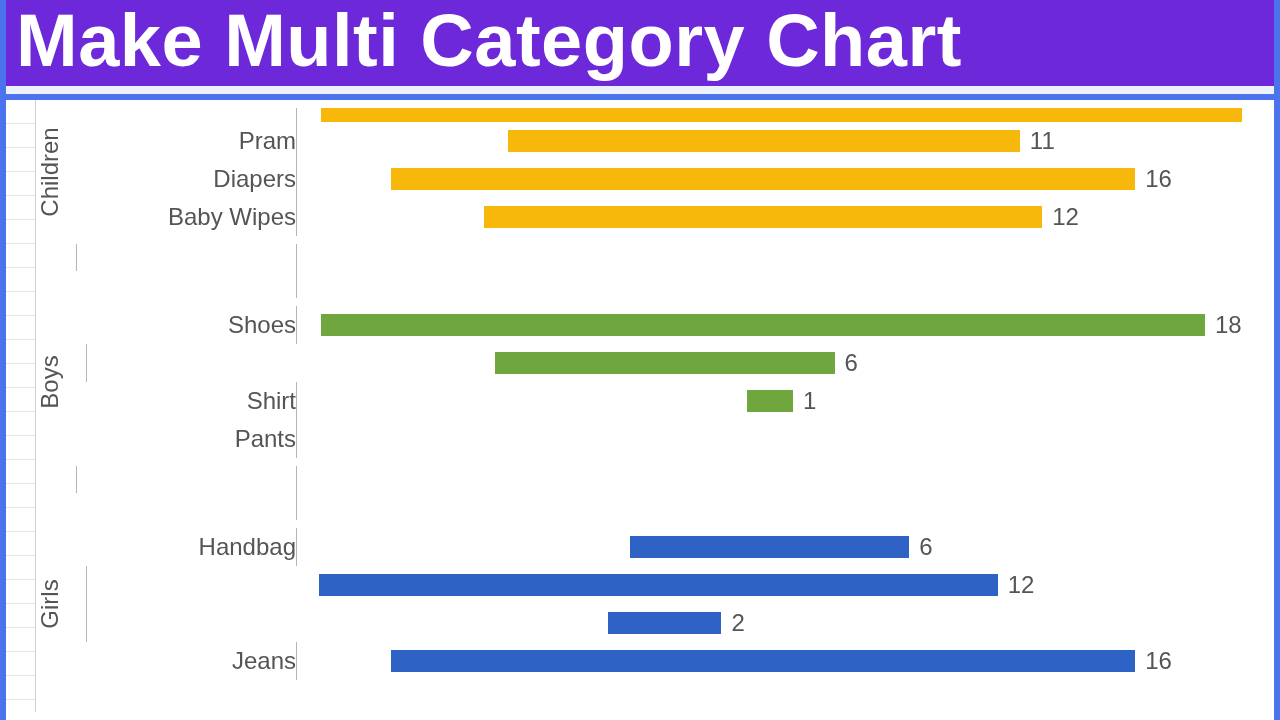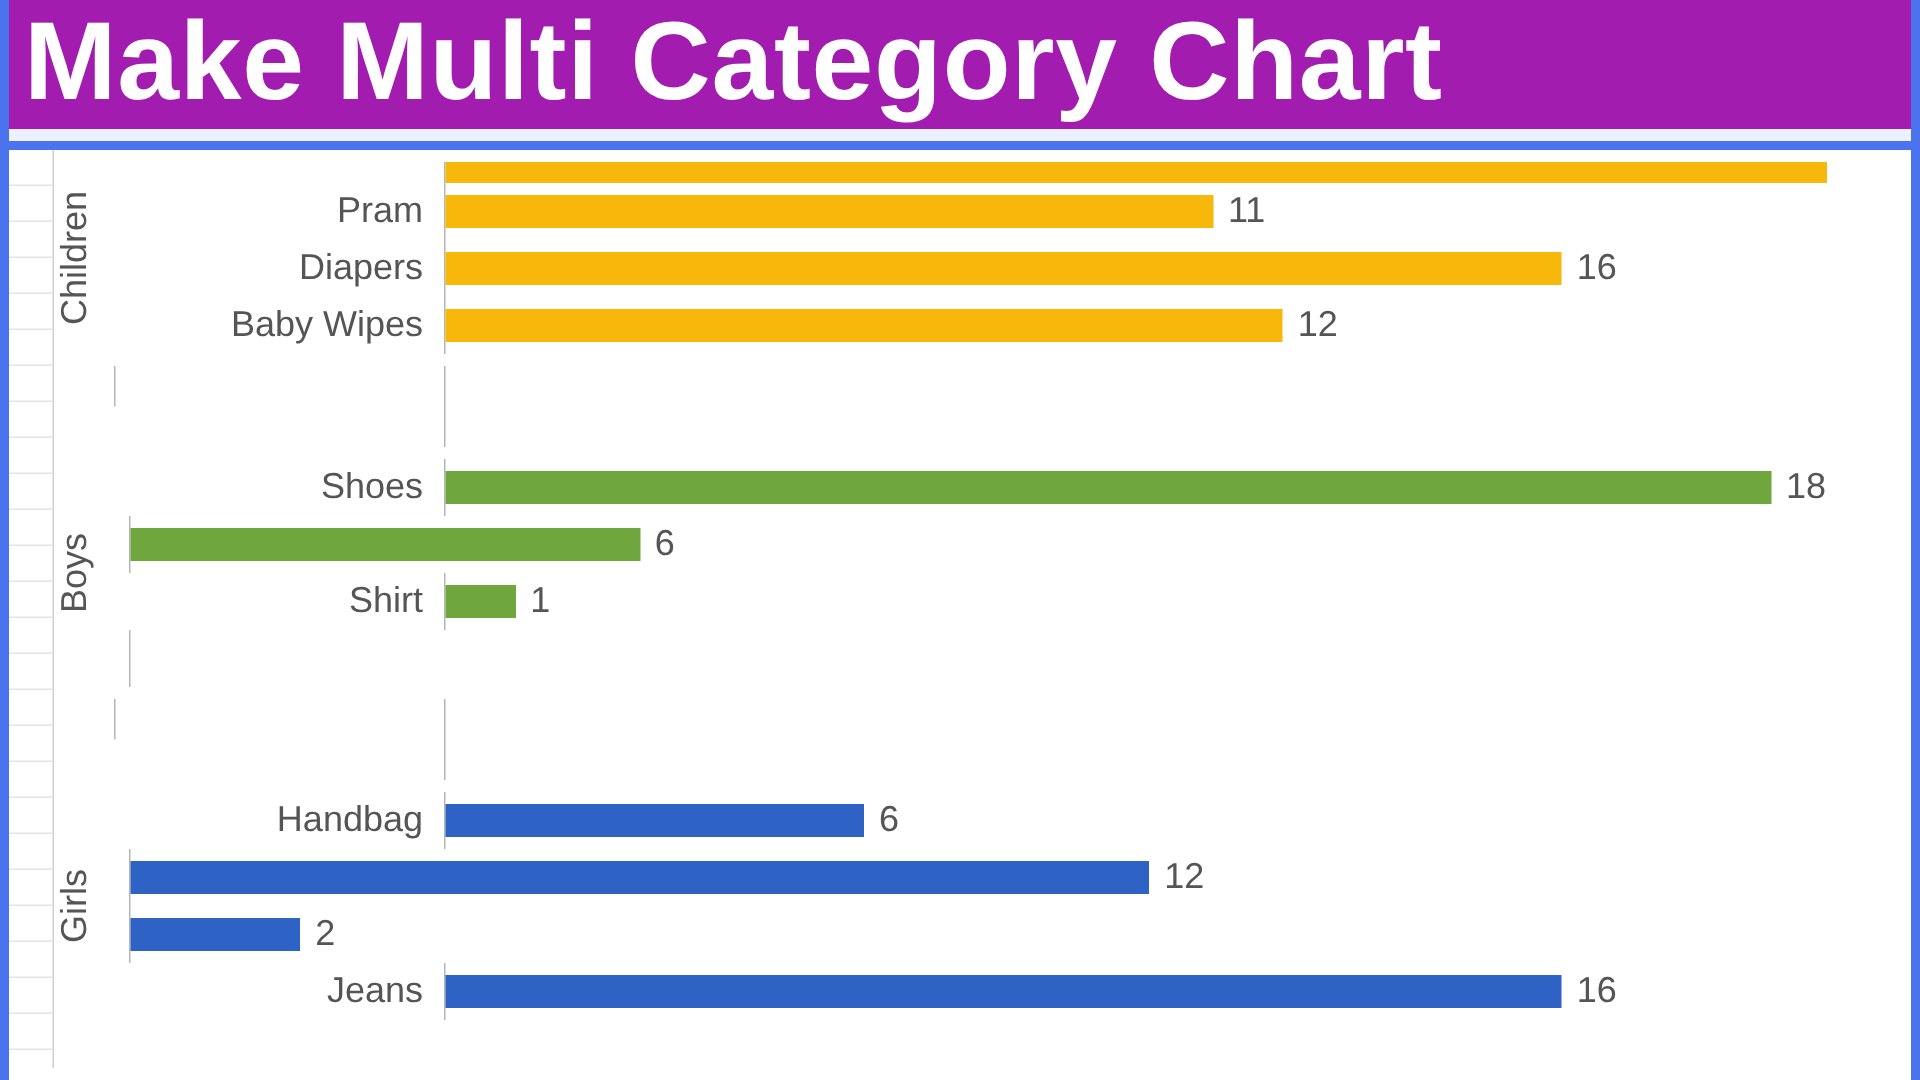--- a/index.html
+++ b/index.html
@@ -6,21 +6,21 @@
   body {
     font-family: Arial, Helvetica, sans-serif;
     width: 1280px;
     height: 720px;
     overflow: hidden;
     background: #fff;
     border-left: 6px solid #4b73ee;
     border-right: 6px solid #4b73ee;
   }
   .header {
-    background: #a21caf;
+    background: #6d28d9;
     color: #fff;
     font-size: 74px;
     font-weight: 700;
     letter-spacing: 0.5px;
     padding: 2px 10px 6px 10px;
     line-height: 1.05;
   }
   .toolbar-strip {
     height: 14px;
     background: #edf1fb;
@@ -71,35 +71,36 @@
     height: 38px;
   }
   .partial-row {
     height: 14px;
     display: flex;
     align-items: stretch;
   }
   .item-label {
     width: 210px;
     text-align: right;
-    padding-right: 14px;
+    padding-right: 0;
     font-size: 24px;
     color: #555;
   }
   .axis-tick {
     width: 0;
     border-left: 1px solid #b5b5b5;
     align-self: stretch;
   }
   .bar-track {
     flex: 1;
     position: relative;
     height: 100%;
     display: flex;
     align-items: center;
+    justify-content: center;
   }
   .bar {
     height: 22px;
   }
   .bar.partial { height: 14px; align-self: flex-start; }
   .val {
     font-size: 24px;
     color: #555;
     margin-left: 10px;
   }
@@ -224,20 +225,21 @@
         </div>
         <div class="row">
           <div class="item-label">Shirt</div>
           <div class="axis-tick"></div>
           <div class="bar-track">
             <div class="bar" style="width: 4.8%;"></div>
             <span class="val">1</span>
           </div>
         </div>
         <div class="row">
+          <div class="item-label">Pants</div>
           <div class="axis-tick"></div>
         </div>
       </div>
     </div>
 
     <div class="spacer before">
       <div class="axis-line"></div>
         <div class="outer-tick"></div>
     </div>
 

